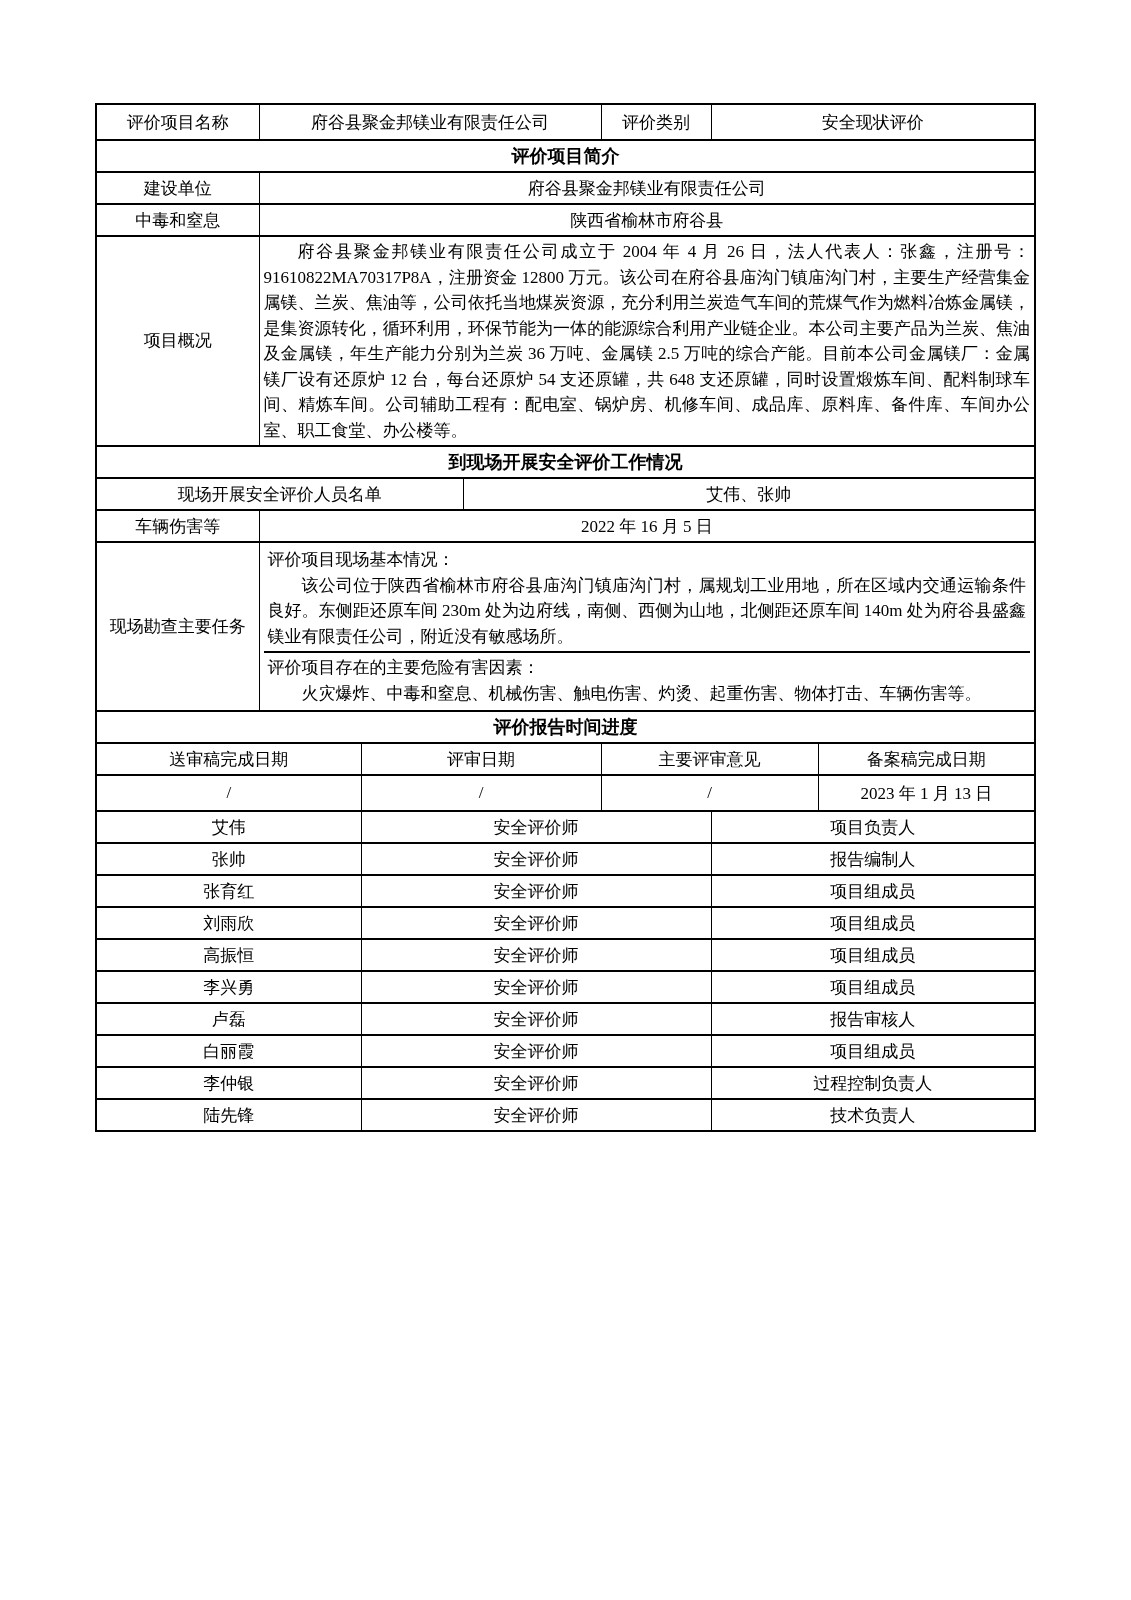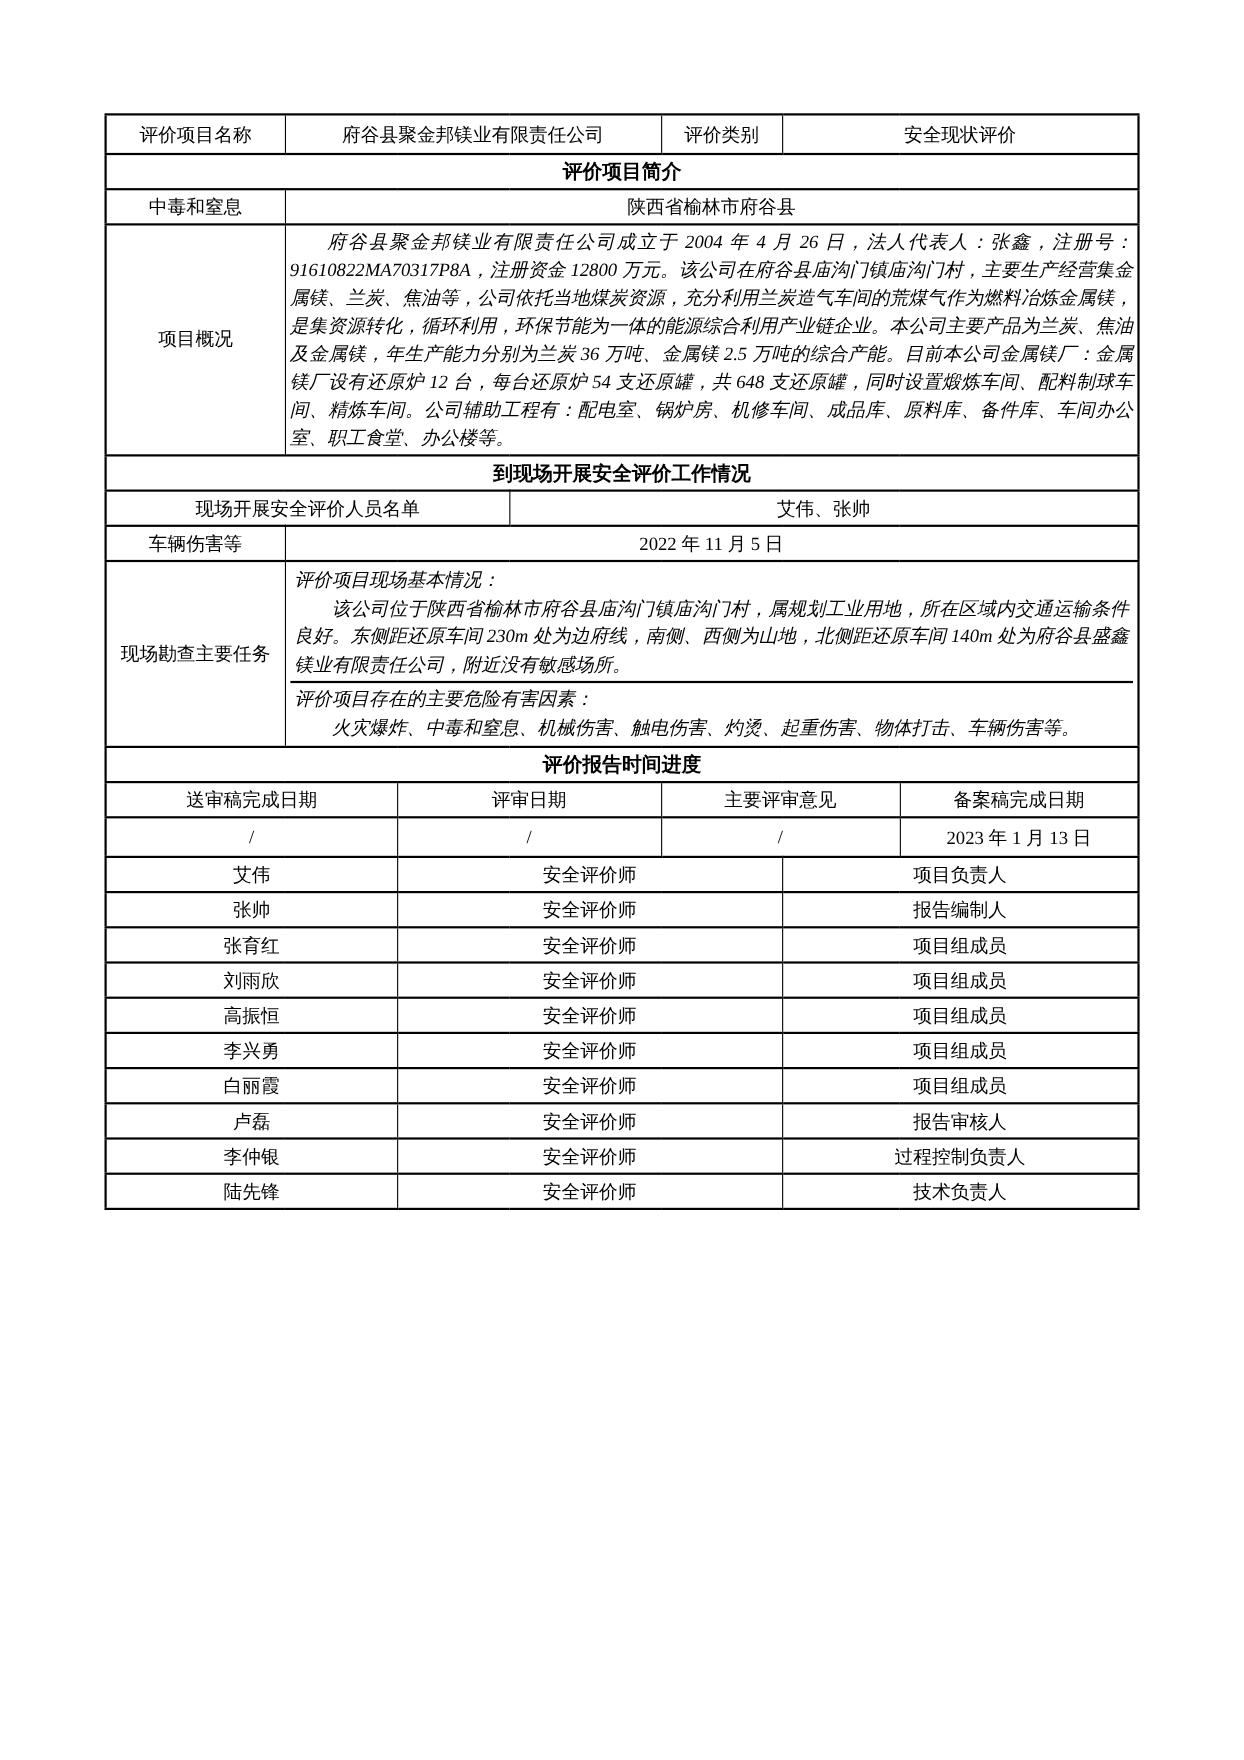--- a/index.html
+++ b/index.html
@@ -46,21 +46,20 @@
   .row-first td { height: 30px; }
   .para-cell {
     text-align: justify;
     padding: 6px 10px 6px 12px;
     line-height: 25.5px;
   }
   .para-cell p {
     margin: 0;
     text-indent: 2em;
     text-align: justify;
-    font-style: italic;
   }
   .para-cell .para-title {
     text-indent: 0;
   }
   .label-cell { line-height: 22px; }
   .slash-row td { height: 30px; }
   .person-row td { height: 26px; }
   .subtable-cell { padding: 0; margin-top: 24px; }
   .subtable {
     width: 100%;
@@ -91,20 +90,24 @@
     <td>评价项目名称</td>
     <td colspan="3">府谷县聚金邦镁业有限责任公司</td>
     <td>评价类别</td>
     <td colspan="2">安全现状评价</td>
   </tr>
 
   <tr>
     <td colspan="7" class="section-header">评价项目简介</td>
   </tr>
 
+  <tr class="row-basic">
+    <td>建设单位</td>
+    <td colspan="6">府谷县聚金邦镁业有限责任公司</td>
+  </tr>
 
   <tr class="row-basic">
     <td>中毒和窒息</td>
     <td colspan="6">陕西省榆林市府谷县</td>
   </tr>
 
   <tr>
     <td class="label-cell">项目概况</td>
     <td colspan="6" class="para-cell">
       <p>府谷县聚金邦镁业有限责任公司成立于 2004 年 4 月 26 日，法人代表人：张鑫，注册号：91610822MA70317P8A，注册资金 12800 万元。该公司在府谷县庙沟门镇庙沟门村，主要生产经营集金属镁、兰炭、焦油等，公司依托当地煤炭资源，充分利用兰炭造气车间的荒煤气作为燃料冶炼金属镁，是集资源转化，循环利用，环保节能为一体的能源综合利用产业链企业。本公司主要产品为兰炭、焦油及金属镁，年生产能力分别为兰炭 36 万吨、金属镁 2.5 万吨的综合产能。目前本公司金属镁厂：金属镁厂设有还原炉 12 台，每台还原炉 54 支还原罐，共 648 支还原罐，同时设置煅炼车间、配料制球车间、精炼车间。公司辅助工程有：配电室、锅炉房、机修车间、成品库、原料库、备件库、车间办公室、职工食堂、办公楼等。</p>
@@ -115,21 +118,21 @@
     <td colspan="7" class="section-header">到现场开展安全评价工作情况</td>
   </tr>
 
   <tr class="row-basic">
     <td colspan="3">现场开展安全评价人员名单</td>
     <td colspan="4">艾伟、张帅</td>
   </tr>
 
   <tr class="row-basic">
     <td>车辆伤害等</td>
-    <td colspan="6">2022 年 11 月 5 日</td>
+    <td colspan="6">2022 年 16 月 5 日</td>
   </tr>
 
   <tr>
     <td class="label-cell">现场勘查主要任务</td>
     <td colspan="6" class="subtable-cell">
       <table class="subtable">
         <tbody>
               <tr>
           <td class="para-cell">
             <p class="para-title">评价项目现场基本情况：</p>
@@ -190,28 +193,28 @@
     <td colspan="2">高振恒</td>
     <td colspan="3">安全评价师</td>
     <td colspan="2">项目组成员</td>
   </tr>
   <tr class="person-row">
     <td colspan="2">李兴勇</td>
     <td colspan="3">安全评价师</td>
     <td colspan="2">项目组成员</td>
   </tr>
   <tr class="person-row">
+    <td colspan="2">卢磊</td>
+    <td colspan="3">安全评价师</td>
+    <td colspan="2">报告审核人</td>
+  </tr>
+  <tr class="person-row">
     <td colspan="2">白丽霞</td>
     <td colspan="3">安全评价师</td>
     <td colspan="2">项目组成员</td>
-  </tr>
-  <tr class="person-row">
-    <td colspan="2">卢磊</td>
-    <td colspan="3">安全评价师</td>
-    <td colspan="2">报告审核人</td>
   </tr>
   <tr class="person-row">
     <td colspan="2">李仲银</td>
     <td colspan="3">安全评价师</td>
     <td colspan="2">过程控制负责人</td>
   </tr>
   <tr class="person-row">
     <td colspan="2">陆先锋</td>
     <td colspan="3">安全评价师</td>
     <td colspan="2">技术负责人</td>

